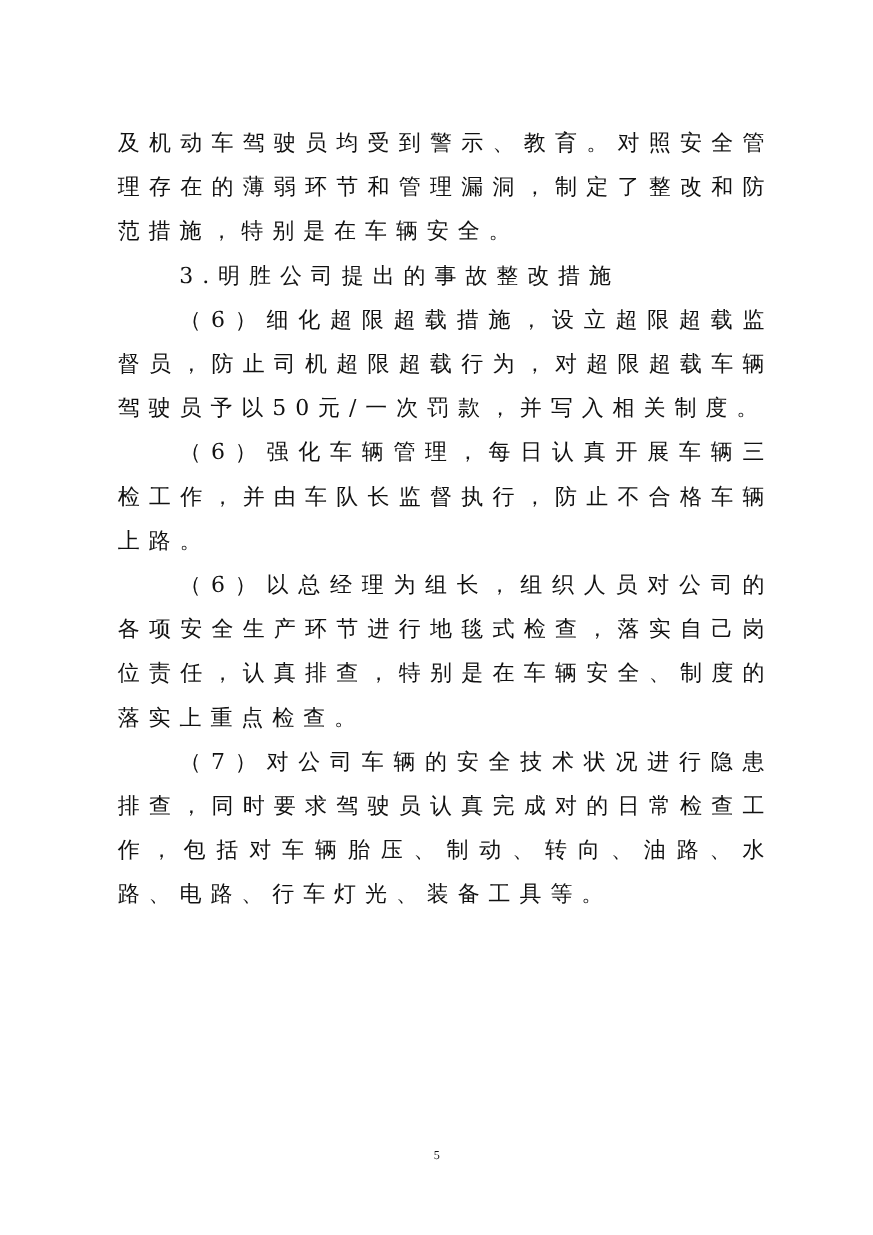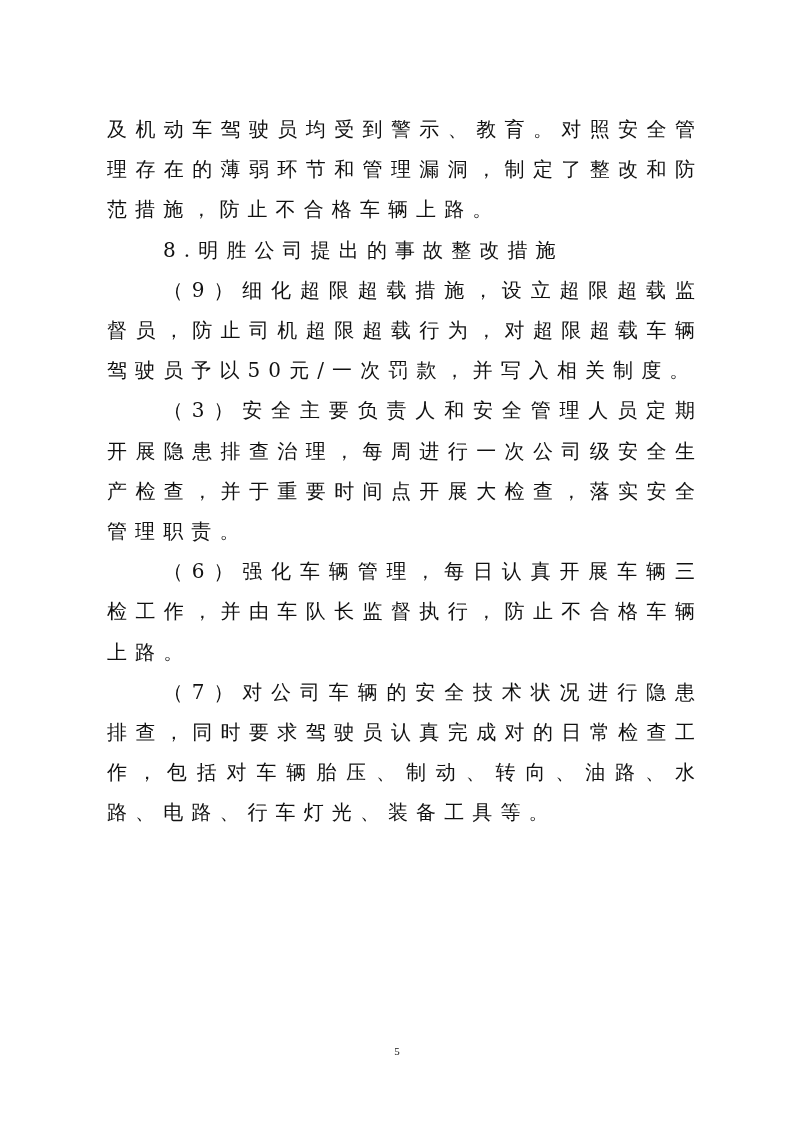--- a/index.html
+++ b/index.html
@@ -42,22 +42,22 @@
     text-align: center;
     font-family: "Liberation Serif", "DejaVu Serif", serif;
     font-size: 11px;
     color: #111111;
   }
 </style>
 </head>
 <body>
 
 <div class="page">
-  <p class="para">及机动车驾驶员均受到警示、教育。对照安全管理存在的薄弱环节和管理漏洞，制定了整改和防范措施，防止不合格车辆上路。</p>
-  <p class="para indent">8.明胜公司提出的事故整改措施</p>
-  <p class="para indent">（9）细化超限超载措施，设立超限超载监督员，防止司机超限超载行为，对超限超载车辆驾驶员予以50元/一次罚款，并写入相关制度。</p>
-  <p class="para indent">（3）安全主要负责人和安全管理人员定期开展隐患排查治理，每周进行一次公司级安全生产检查，并于重要时间点开展大检查，落实安全管理职责。</p>
+  <p class="para">及机动车驾驶员均受到警示、教育。对照安全管理存在的薄弱环节和管理漏洞，制定了整改和防范措施，特别是在车辆安全。</p>
+  <p class="para indent">3.明胜公司提出的事故整改措施</p>
+  <p class="para indent">（6）细化超限超载措施，设立超限超载监督员，防止司机超限超载行为，对超限超载车辆驾驶员予以50元/一次罚款，并写入相关制度。</p>
   <p class="para indent">（6）强化车辆管理，每日认真开展车辆三检工作，并由车队长监督执行，防止不合格车辆上路。</p>
+  <p class="para indent">（6）以总经理为组长，组织人员对公司的各项安全生产环节进行地毯式检查，落实自己岗位责任，认真排查，特别是在车辆安全、制度的落实上重点检查。</p>
   <p class="para indent">（7）对公司车辆的安全技术状况进行隐患排查，同时要求驾驶员认真完成对的日常检查工作，包括对车辆胎压、制动、转向、油路、水路、电路、行车灯光、装备工具等。</p>
 
 </div>
 
 <div class="page-number">5</div>
 
 </body></html>

